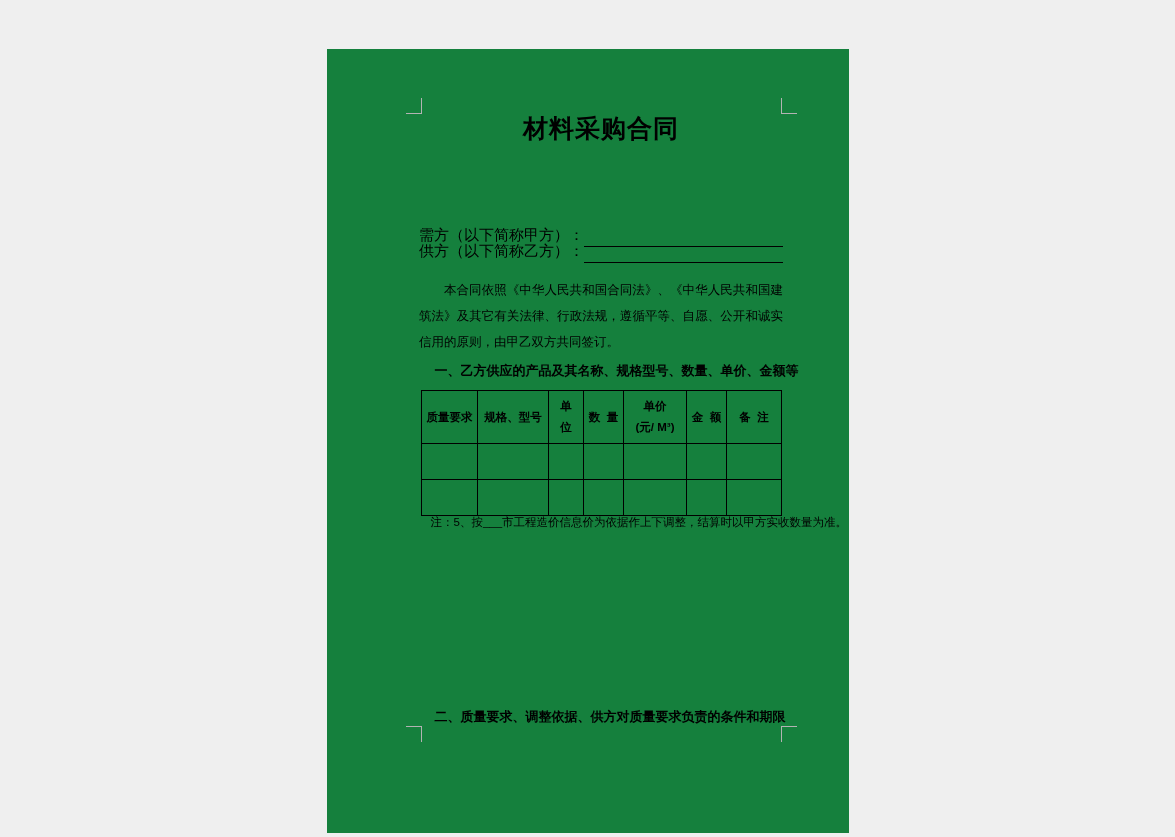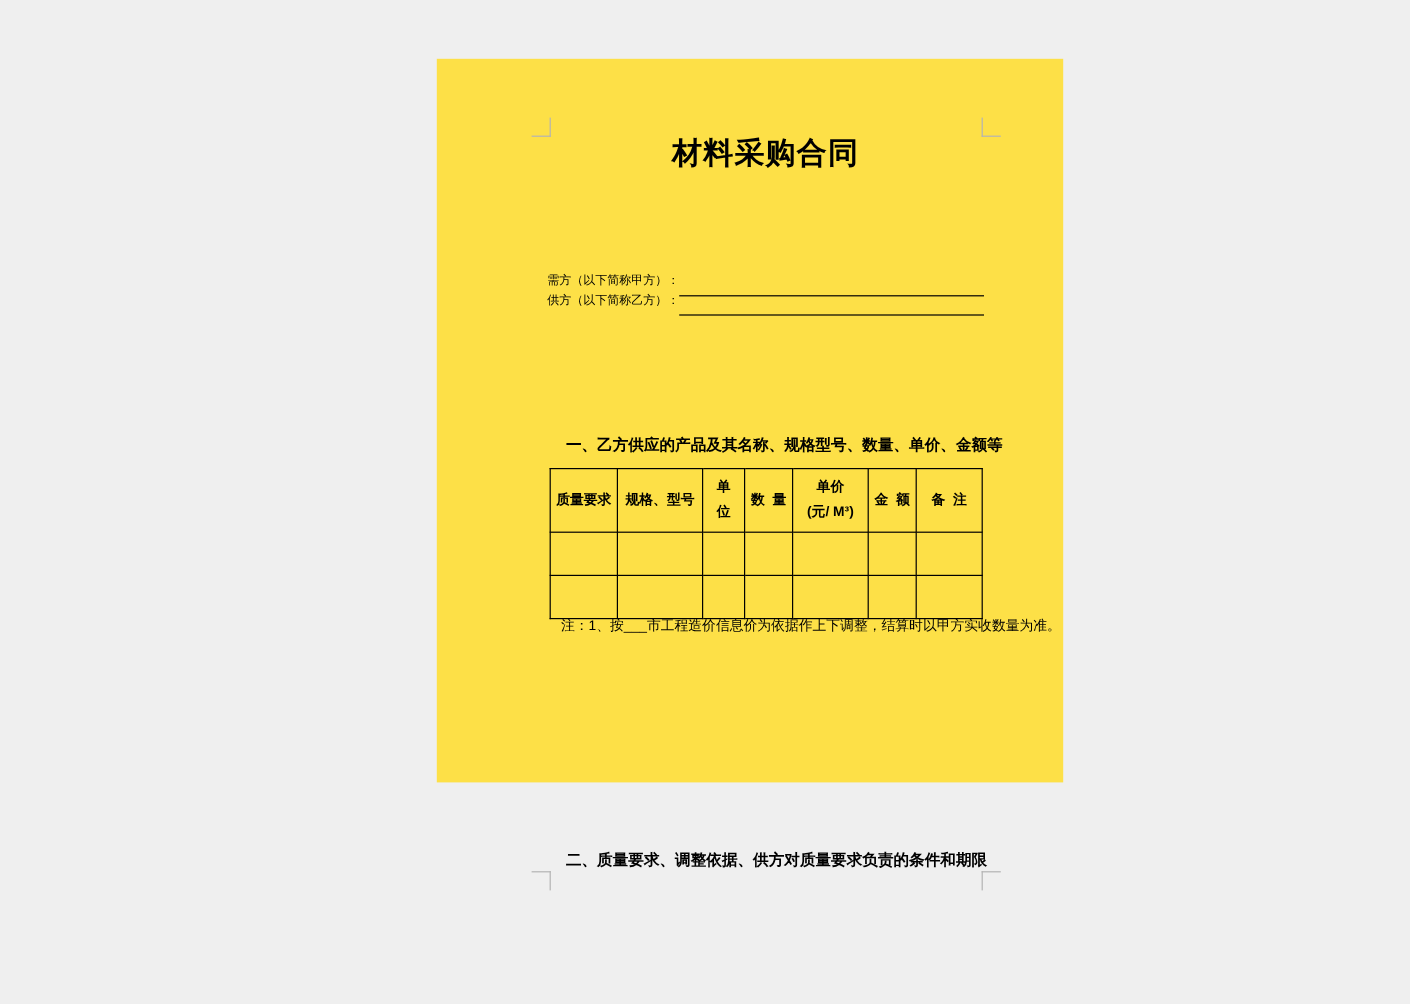--- a/index.html
+++ b/index.html
@@ -16,23 +16,22 @@
     position: relative;
     width: 1175px;
     height: 837px;
     background: #efefef;
   }
   .page {
     position: absolute;
     left: 327px;
     top: 49px;
     width: 522px;
-    height: 603px;
-    background: #fde047;
-    margin-left: 37px;
+    height: 784px;
+    background: #15803d;
   }
   
   .mark { position: absolute; width: 15px; height: 15px; }
   .mark-tl { left: 79px;  top: 49px;  border-right: 1px solid #b3b3b3; border-bottom: 1px solid #b3b3b3; }
   .mark-tr { left: 454px; top: 49px;  border-left: 1px solid #b3b3b3;  border-bottom: 1px solid #b3b3b3; }
   .mark-bl { left: 79px;  top: 677px; border-right: 1px solid #b3b3b3; border-top: 1px solid #b3b3b3; }
   .mark-br { left: 454px; top: 677px; border-left: 1px solid #b3b3b3;  border-top: 1px solid #b3b3b3; }
 
   .blk { position: absolute; left: 92px; width: 364px; }
 
@@ -40,21 +39,21 @@
     top: 62px;
     text-align: center;
     font-size: 25px;
     font-weight: bold;
     line-height: 34px;
     letter-spacing: 1px;
   }
   .party-line {
     display: flex;
     align-items: flex-start;
-    font-size: 10px;
+    font-size: 15px;
     line-height: 20px;
   }
   .party-a { top: 176px; }
   .party-b { top: 192px; }
   .party-label { white-space: nowrap; }
   .party-blank {
     flex: 1;
     height: 21px;
     border-bottom: 1px solid #000;
   }
@@ -131,20 +130,21 @@
     <div class="blk party-line party-a">
       <span class="party-label">需方（以下简称甲方）：</span>
       <span class="party-blank"></span>
     </div>
 
     <div class="blk party-line party-b">
       <span class="party-label">供方（以下简称乙方）：</span>
       <span class="party-blank"></span>
     </div>
 
+    <div class="blk intro">本合同依照《中华人民共和国合同法》、《中华人民共和国建筑法》及其它有关法律、行政法规，遵循平等、自愿、公开和诚实信用的原则，由甲乙双方共同签订。</div>
 
     <div class="blk sec-heading sec-1">一、乙方供应的产品及其名称、规格型号、数量、单价、金额等</div>
 
     <table class="products-table">
       <colgroup>
         <col style="width:56px">
           <col style="width:71px">
           <col style="width:35px">
         <col style="width:40px">
           <col style="width:63px">
@@ -179,18 +179,18 @@
           <td></td>
           <td></td>
           <td></td>
           <td></td>
           <td></td>
           <td></td>
         </tr>
       </tbody>
     </table>
 
-    <div class="blk note note-1">注：1、按___市工程造价信息价为依据作上下调整，结算时以甲方实收数量为准。</div>
+    <div class="blk note note-1">注：5、按___市工程造价信息价为依据作上下调整，结算时以甲方实收数量为准。</div>
 
     <div class="blk sec-heading sec-2">二、质量要求、调整依据、供方对质量要求负责的条件和期限</div>
 
   </div>
 </div>
 
 </body></html>

